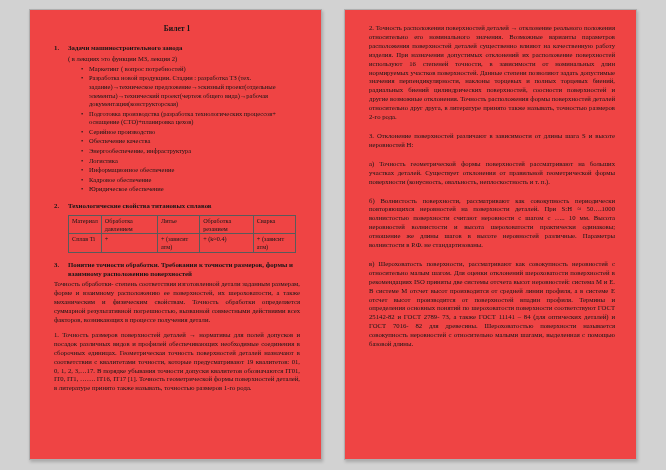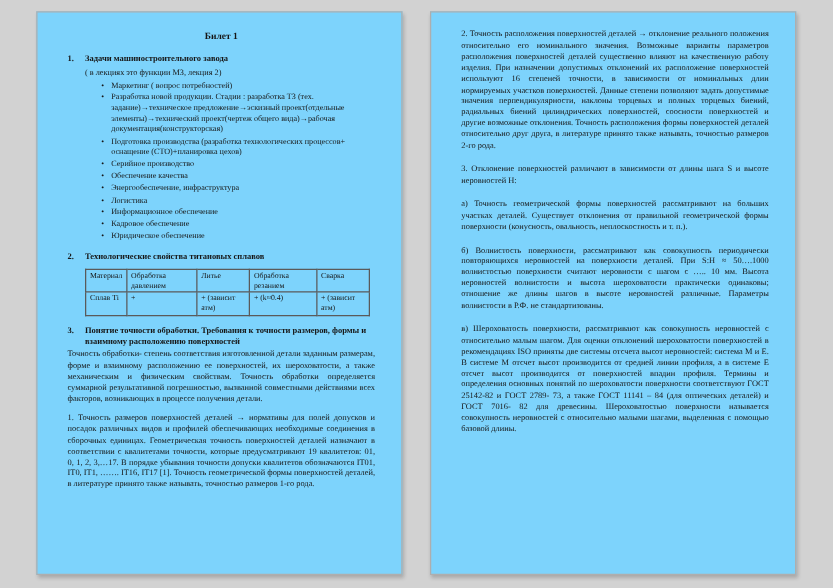--- a/index.html
+++ b/index.html
@@ -1,19 +1,19 @@
 <!DOCTYPE html>
 <html><head>
 <meta charset="utf-8">
 <style>
   *{margin:0;padding:0;box-sizing:border-box}
   html,body{width:666px;height:470px}
   body{background:#d2d2d2;font-family:"Liberation Serif",serif;color:#161616;overflow:hidden}
   .desk{display:flex;gap:22px;justify-content:center;align-items:flex-start;padding-top:9px}
-  .page{width:293px;height:451px;background:#7dd3fc;border:1px solid #aeaeae;box-shadow:1px 2px 3px rgba(0,0,0,.2);padding:14px 21px 12px 24px;overflow:hidden}
+  .page{width:293px;height:451px;background:#ef4444;border:1px solid #aeaeae;box-shadow:1px 2px 3px rgba(0,0,0,.2);padding:14px 21px 12px 24px;overflow:hidden}
   .doc-title{text-align:center;font-weight:700;font-size:7.6px;margin-bottom:11px}
   .sec-h{display:flex;font-weight:700;font-size:6.8px;line-height:1.3;margin:8px 0 2px}
   .sec-h .num{flex:0 0 14px}
   .note{font-size:6.6px;margin:1px 0 3px 14px}
   ul.blt{list-style:none;margin:2px 0 4px 27px}
   ul.blt li{font-size:6.5px;line-height:1.32;padding-left:8px;position:relative;margin-bottom:1px}
   ul.blt li::before{content:"•";position:absolute;left:0;top:0}
   table.tt{border-collapse:collapse;margin:4px 0 5px 14px;font-size:6.2px;line-height:1.25;width:228px}
   table.tt th,table.tt td{border:1px solid #5a5a5a;font-weight:400;text-align:left;vertical-align:top;padding:1px 3px}
   p.body{font-size:6.7px;line-height:1.33;text-align:justify;margin:0 0 6px}

